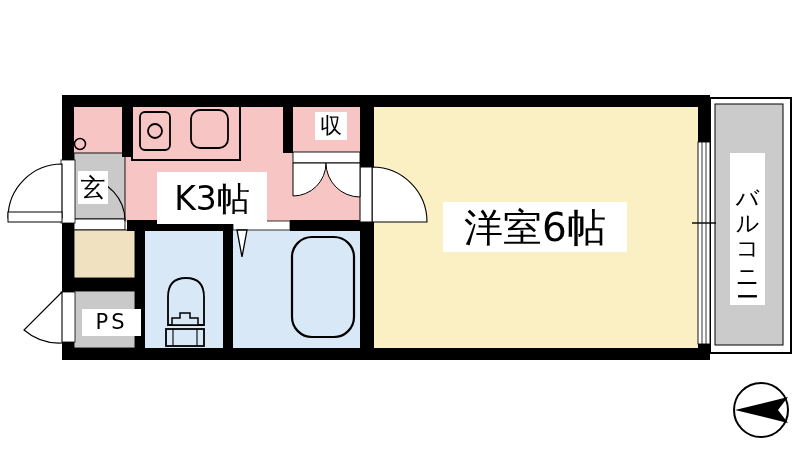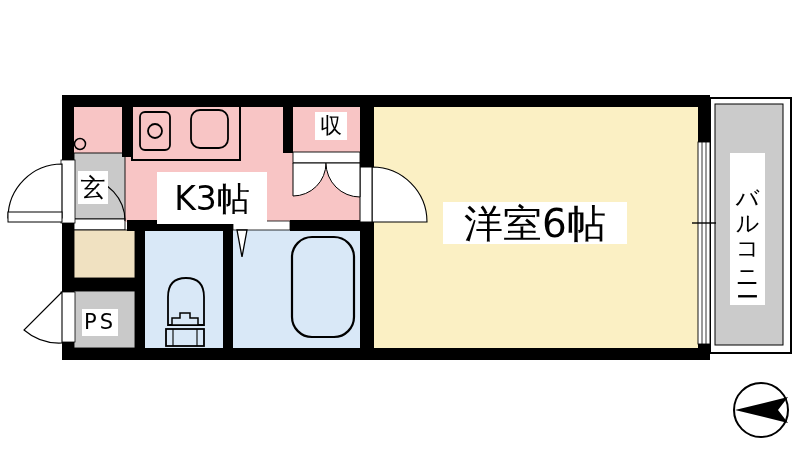--- a/index.html
+++ b/index.html
@@ -12,24 +12,24 @@
   .f-gray{fill:var(--c-entrance,#c9c9c9);}
   .f-balcony{fill:var(--c-balcony,#cbcbcb);}
   .f-vanity{fill:var(--c-vanity,#f0e1c1);}
   .f-wall{fill:var(--c-wall,#000);}
   .f-white{fill:#ffffff;}
   .sk{stroke:#000;}
   .nf{fill:none;}
   .lbl{position:absolute;background:#fff;color:#000;display:flex;align-items:center;justify-content:center;
        white-space:nowrap;line-height:1;}
   .lbl-k{left:157px;top:172px;width:110px;height:52px;font-size:33px;}
-  .lbl-room{left:443px;top:202px;width:184px;height:42px;font-size:39px;}
+  .lbl-room{left:443px;top:202px;width:184px;height:50px;font-size:39px;}
   .lbl-closet{left:315px;top:112px;width:32px;height:28px;font-size:22px;}
   .lbl-genkan{left:78px;top:171px;width:30px;height:33px;font-size:25px;}
-  .lbl-ps{left:82px;top:309px;width:36px;height:27px;font-size:21px;letter-spacing:3px;}
+  .lbl-ps{left:82px;top:309px;width:59px;height:27px;font-size:21px;letter-spacing:3px;}
   .lbl-balcony{left:730px;top:153px;width:35px;height:152px;font-size:23px;
                writing-mode:vertical-rl;text-orientation:mixed;letter-spacing:2px;}
 </style>
 </head>
 <body>
 
 <div id="stage">
 
   <svg id="plan-svg" width="800" height="450" viewBox="0 0 800 450">
 

